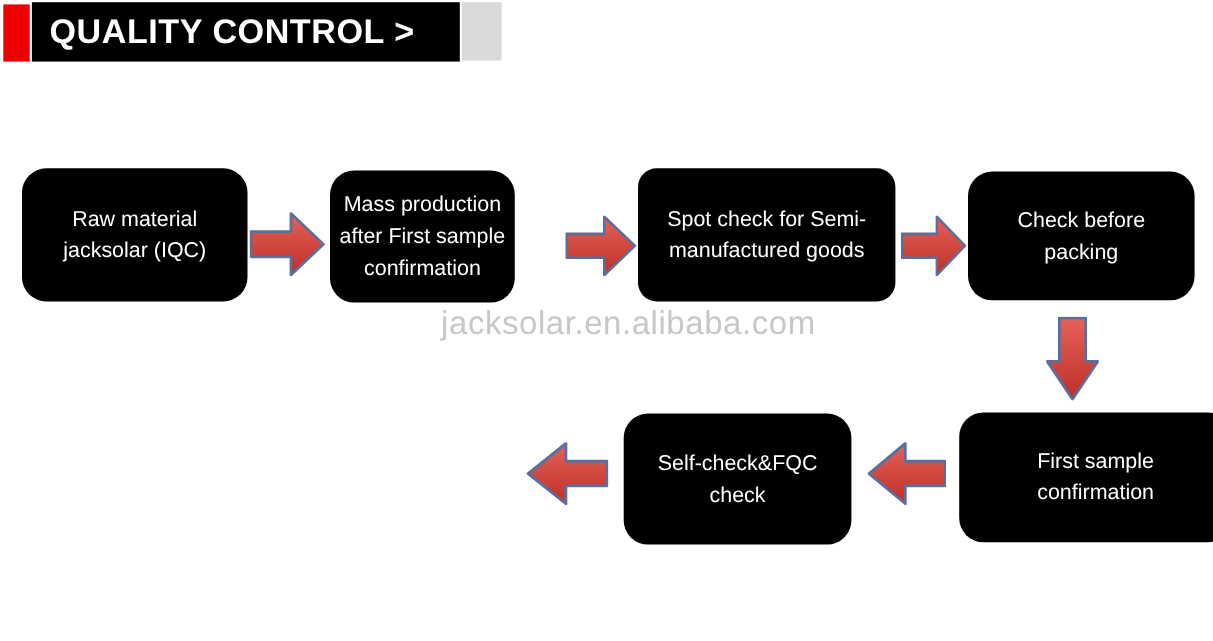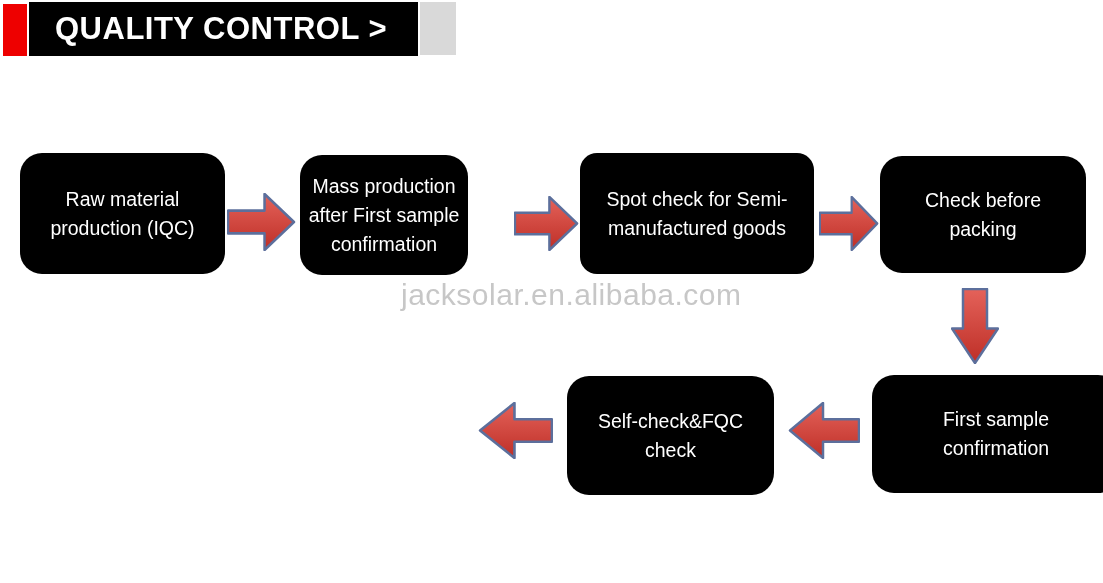--- a/index.html
+++ b/index.html
@@ -12,21 +12,21 @@
     position:absolute;left:3px;top:4px;width:24px;height:52px;
     background:var(--header-red,#ee0000);
   }
   .hdr-banner{
     position:absolute;left:29px;top:2px;width:389px;height:54px;
     background:var(--banner-black,#000000);
     display:flex;align-items:center;
   }
   .hdr-title{
     color:#ffffff;font-size:31px;font-weight:bold;letter-spacing:0.5px;
-    padding-left:26px;white-space:nowrap;
+    padding-left:16px;white-space:nowrap;
   }
   .hdr-gray{
     position:absolute;left:420px;top:2px;width:36px;height:53px;
     background:var(--banner-gray,#d9d9d9);
   }
   
   .node{
     position:absolute;background:var(--node-bg,#000000);color:var(--node-text,#ffffff);
     border-radius:22px;display:flex;align-items:center;justify-content:center;
     text-align:center;font-size:19.5px;line-height:29px;white-space:pre-line;
@@ -75,21 +75,21 @@
     </defs>
   </svg>
 
   <div class="hdr-red"></div>
   <div class="hdr-banner">
     <span class="hdr-title">QUALITY CONTROL &gt;</span>
   </div>
   <div class="hdr-gray"></div>
 
   <div class="node n1">Raw material
-production (IQC)</div>
+jacksolar (IQC)</div>
   <div class="node n2">Mass production
 after First sample
 confirmation</div>
   <div class="node n3">Spot check for Semi-
 manufactured goods</div>
   <div class="node n4">Check before
 packing</div>
 
   <div class="node n5">First sample
 confirmation</div>

